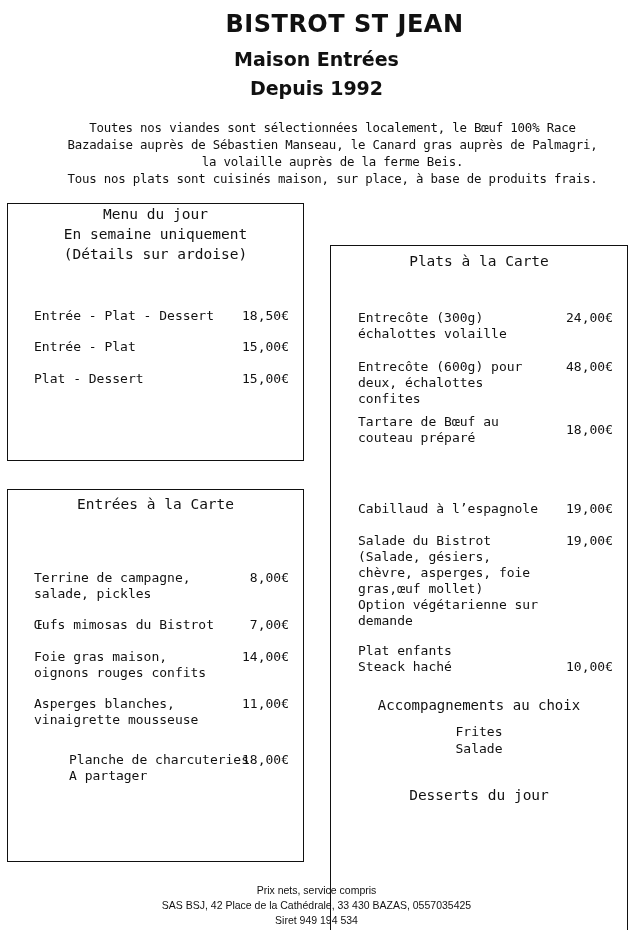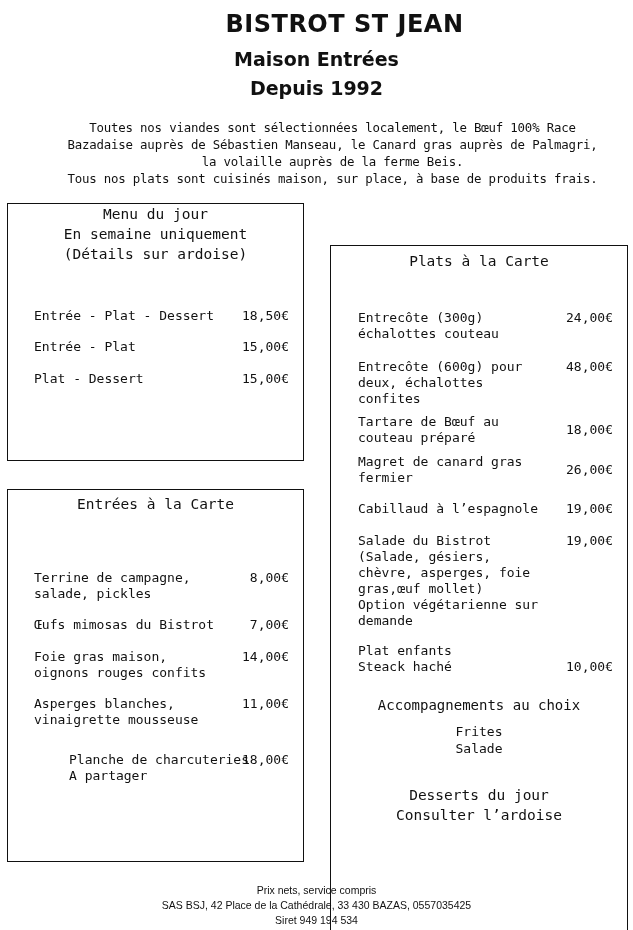--- a/index.html
+++ b/index.html
@@ -83,38 +83,33 @@
 A partager</span>
     <span class="price">18,00€</span>
   </div>
 </div>
 
 <div class="box box3">
   <div class="head" style="margin-top:5px;">Plats à la Carte</div>
 
   <div class="item" style="top:64px;">
     <span class="name" style="white-space:pre-line">Entrecôte (300g)
-échalottes couteau</span>
+échalottes volaille</span>
     <span class="price">24,00€</span>
   </div>
   <div class="item" style="top:113px;">
     <span class="name" style="white-space:pre-line">Entrecôte (600g) pour
 deux, échalottes
 confites</span>
     <span class="price">48,00€</span>
   </div>
   <div class="item" style="top:168px;">
     <span class="name" style="white-space:pre-line">Tartare de Bœuf au
 couteau préparé</span>
     <span class="price" style="top:8px">18,00€</span>
-  </div>
-  <div class="item" style="top:208px;">
-    <span class="name" style="white-space:pre-line">Magret de canard gras
-fermier</span>
-    <span class="price" style="top:8px">26,00€</span>
   </div>
   <div class="item" style="top:255px;">
     <span class="name" style="white-space:pre-line;width:210px">Cabillaud à l’espagnole</span>
     <span class="price">19,00€</span>
   </div>
   <div class="item" style="top:287px;">
     <span class="name" style="white-space:pre-line">Salade du Bistrot
 (Salade, gésiers,
 chèvre, asperges, foie
 gras,œuf mollet)
@@ -128,21 +123,20 @@
     <span class="price" style="top:16px">10,00€</span>
   </div>
 
   <div class="center" style="top:449px; font-size:14px; line-height:20px;">Accompagnements au choix</div>
   <div class="center" style="top:477px; line-height:17px;">
     <div>Frites</div>
     <div>Salade</div>
   </div>
   <div class="center" style="top:539px; font-size:14.5px; line-height:20px;">
     <div>Desserts du jour</div>
-    <div>Consulter l’ardoise</div>
   </div>
 </div>
 
 <div class="footer">
   <div>Prix nets, service compris</div>
   <div>SAS BSJ, 42 Place de la Cathédrale, 33 430 BAZAS, 0557035425</div>
   <div>Siret 949 194 534</div>
 </div>
 
 </body></html>

